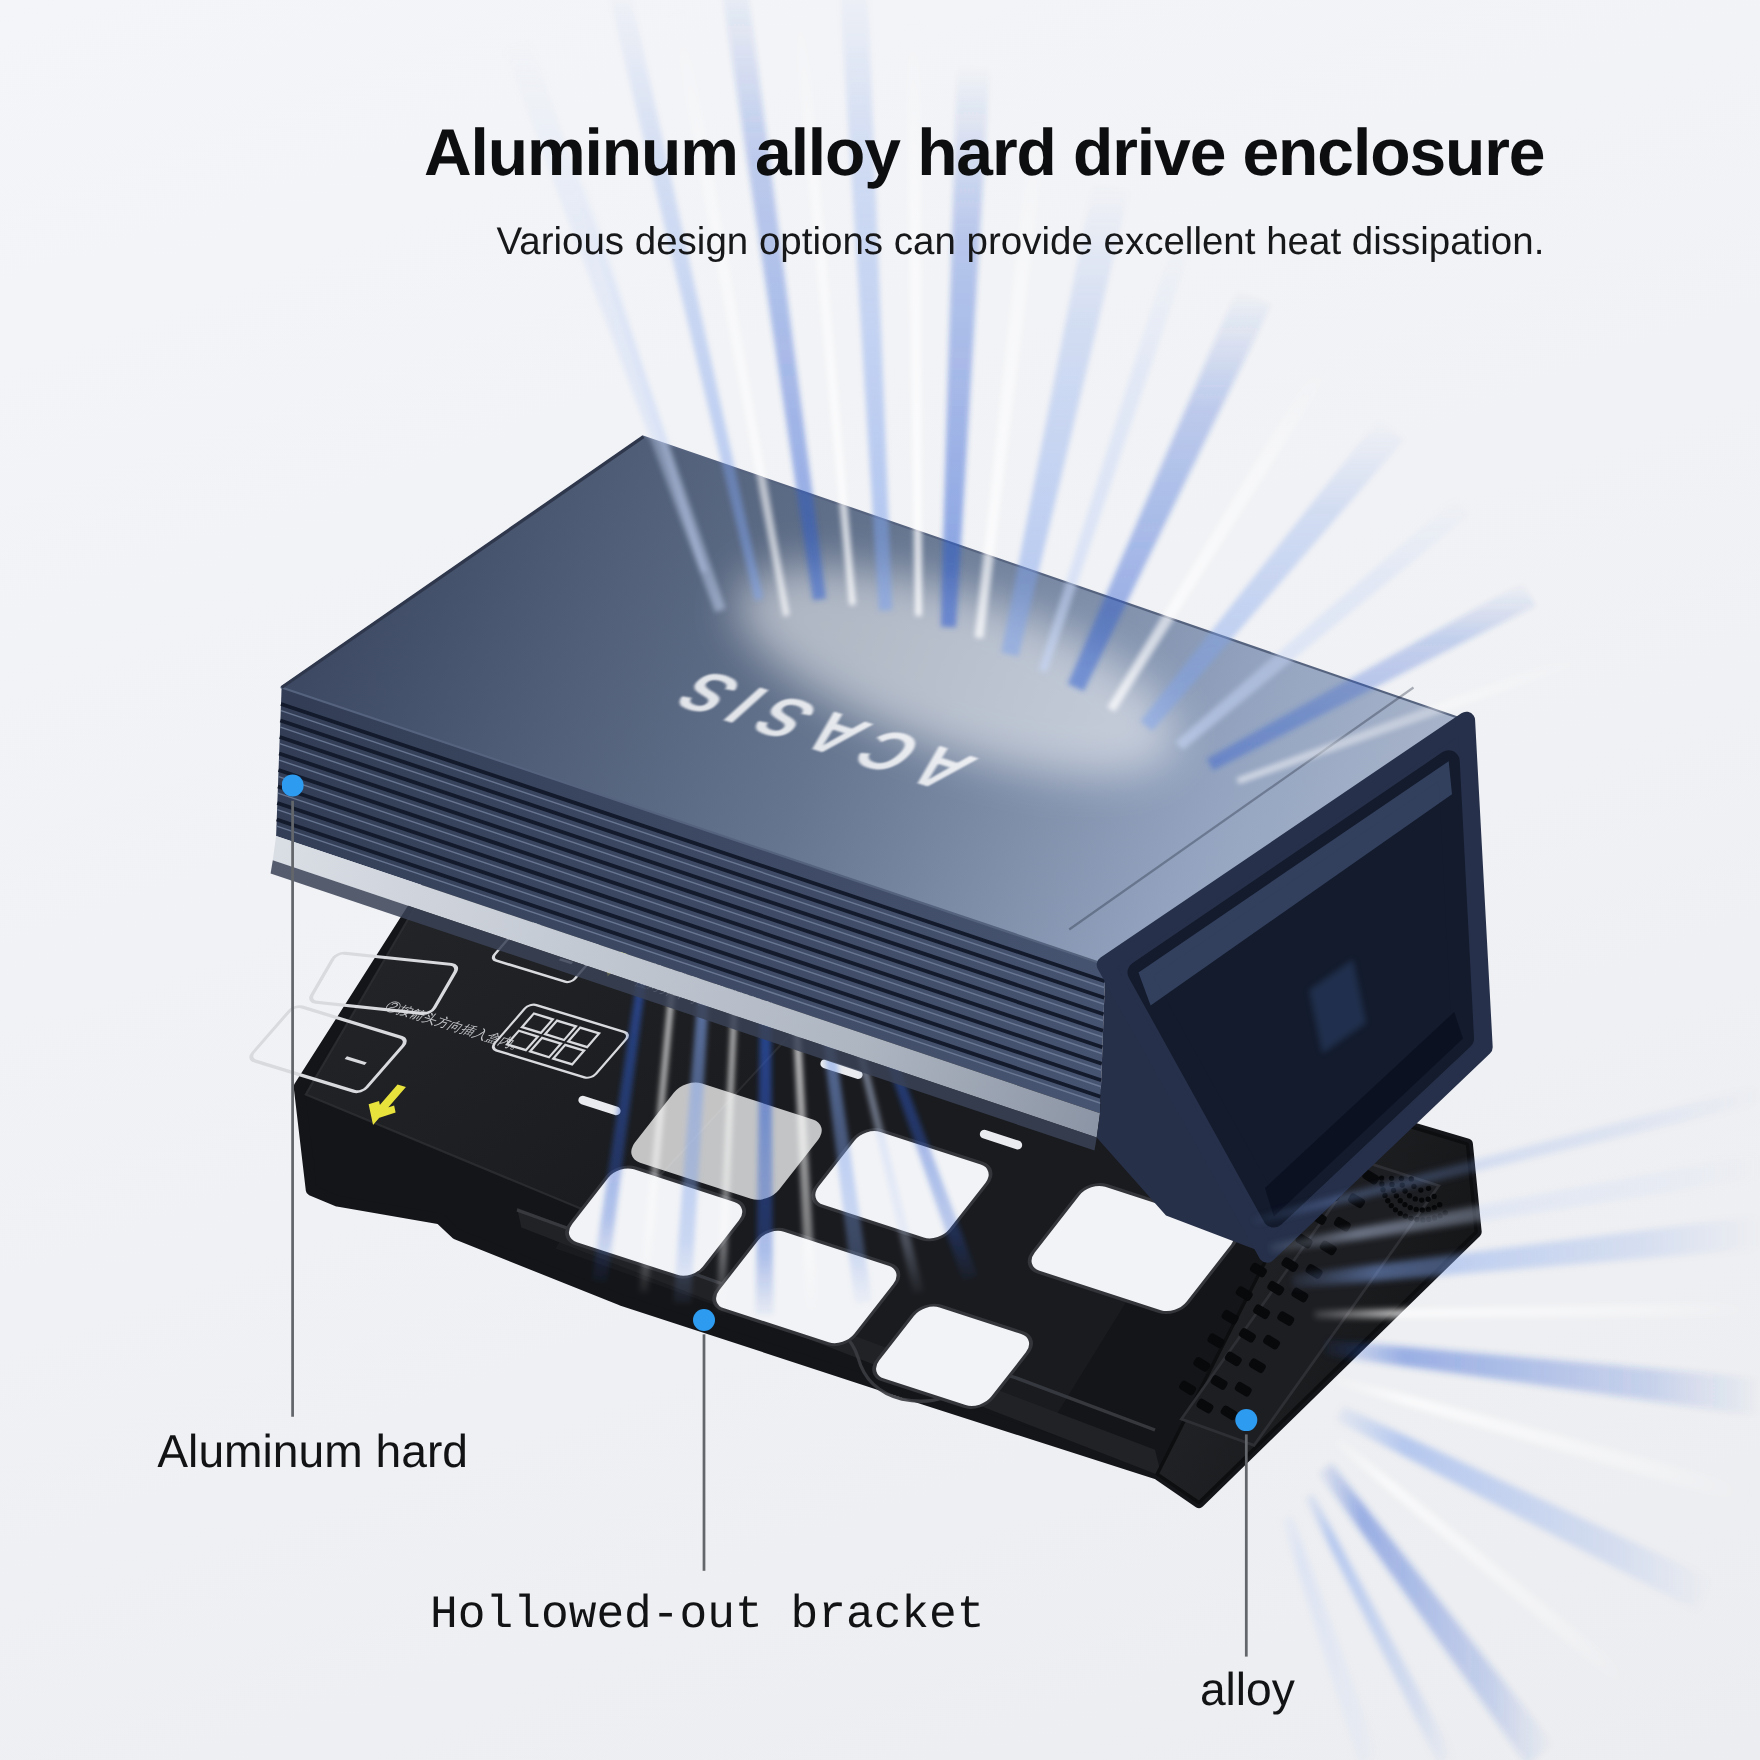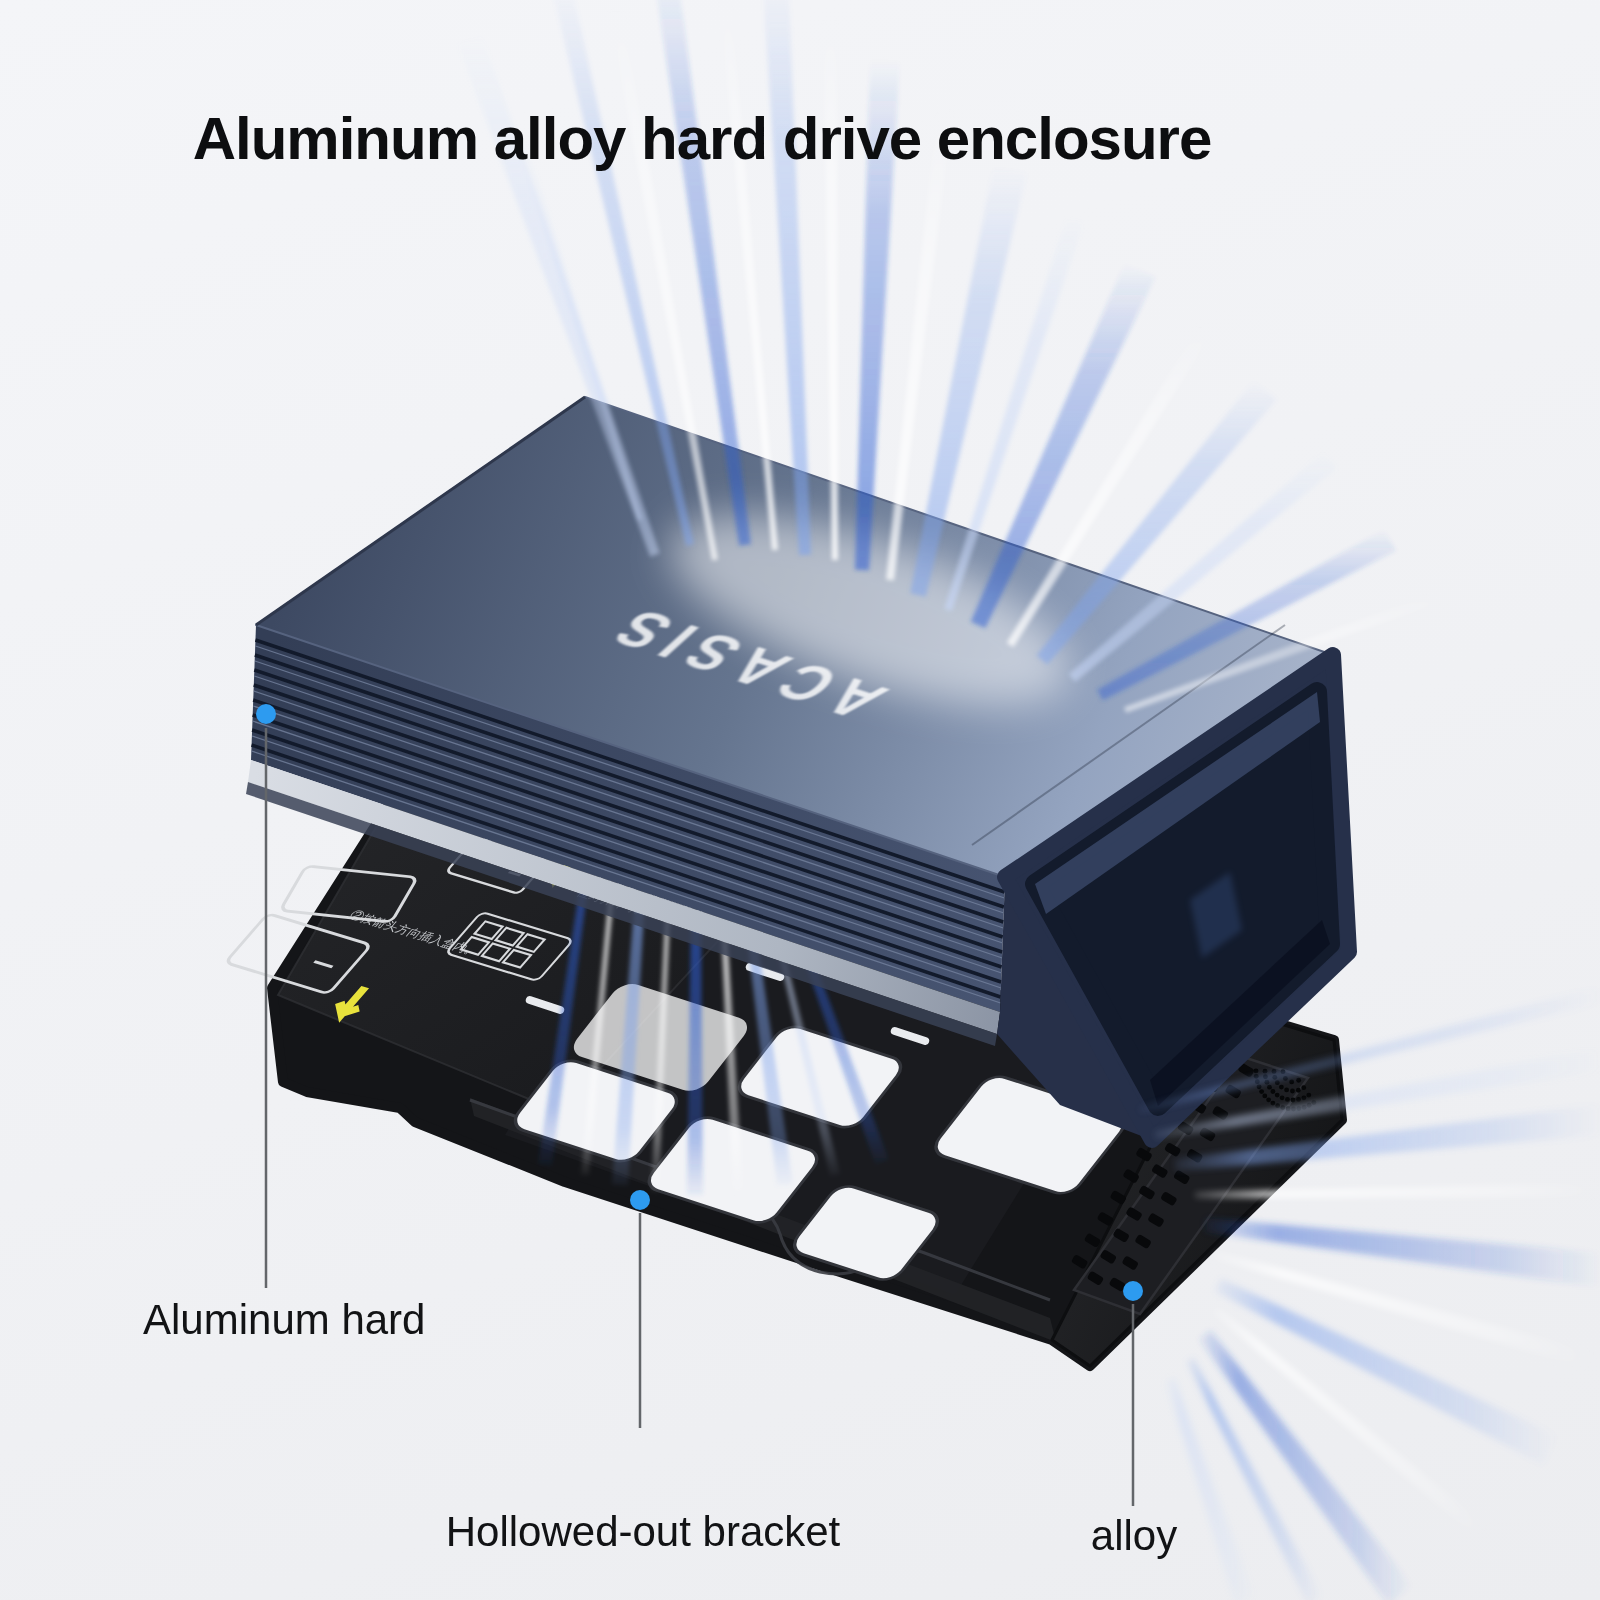--- a/index.html
+++ b/index.html
@@ -1,25 +1,25 @@
 <!DOCTYPE html>
 <html><head>
 <meta charset="utf-8">
 <style>
   html,body{margin:0;padding:0;background:#e8eaec;}
   .stage{position:relative;width:1600px;height:1600px;overflow:hidden;
          background:linear-gradient(160deg,#f4f5f8 0%,#f0f1f4 55%,#ecedf0 100%);
          font-family:"Liberation Sans",sans-serif;}
   .stage svg{position:absolute;left:0;top:0;}
-  .hdr{position:absolute;left:0;width:1404px;text-align:center;color:#0d0e10;z-index:30;}
+  .hdr{position:absolute;left:0;width:1404px;text-align:right;color:#0d0e10;z-index:30;}
   .title{top:104px;font-size:60px;font-weight:700;letter-spacing:-1px;}
   .subtitle{top:200px;font-size:35px;font-weight:400;color:#17181a;}
   .callout-label{position:absolute;font-size:42px;color:#121315;z-index:30;white-space:nowrap;}
   .lab-aluminum{left:143px;top:1296px;}
-  .lab-bracket{left:643px;top:1508px;transform:translateX(-50%);}
+  .lab-bracket{left:643px;top:1444px;transform:translateX(-50%);font-family:Liberation Mono, monospace;}
   .lab-vents{left:1134px;top:1512px;transform:translateX(-50%);}
 </style>
 </head>
 <body>
 
 <div class="stage">
 
 <svg width="1600" height="1600" viewBox="0 0 1600 1600">
   <defs>
     <linearGradient id="topFace" gradientUnits="userSpaceOnUse" x1="330" y1="470" x2="1280" y2="830">
@@ -390,18 +390,19 @@
     <line x1="266" y1="728" x2="266" y2="1288" stroke="#63666a" stroke-width="2.5"></line>
     <circle cx="266" cy="714" r="10" fill="#2d9bf0"></circle>
     <line x1="640" y1="1213" x2="640" y2="1428" stroke="#63666a" stroke-width="2.5"></line>
     <circle cx="640" cy="1200" r="10" fill="#2d9bf0"></circle>
     <line x1="1133" y1="1304" x2="1133" y2="1506" stroke="#63666a" stroke-width="2.5"></line>
     <circle cx="1133" cy="1291" r="10" fill="#2d9bf0"></circle>
   </g>
 </svg>
 
 <div class="hdr title">Aluminum alloy hard drive enclosure</div>
+<div class="hdr subtitle">Various design options can provide excellent heat dissipation.</div>
 
 <div class="callout-label lab-aluminum">Aluminum hard</div>
 <div class="callout-label lab-bracket">Hollowed-out bracket</div>
 <div class="callout-label lab-vents">alloy</div>
 
 </div>
 
 </body></html>

